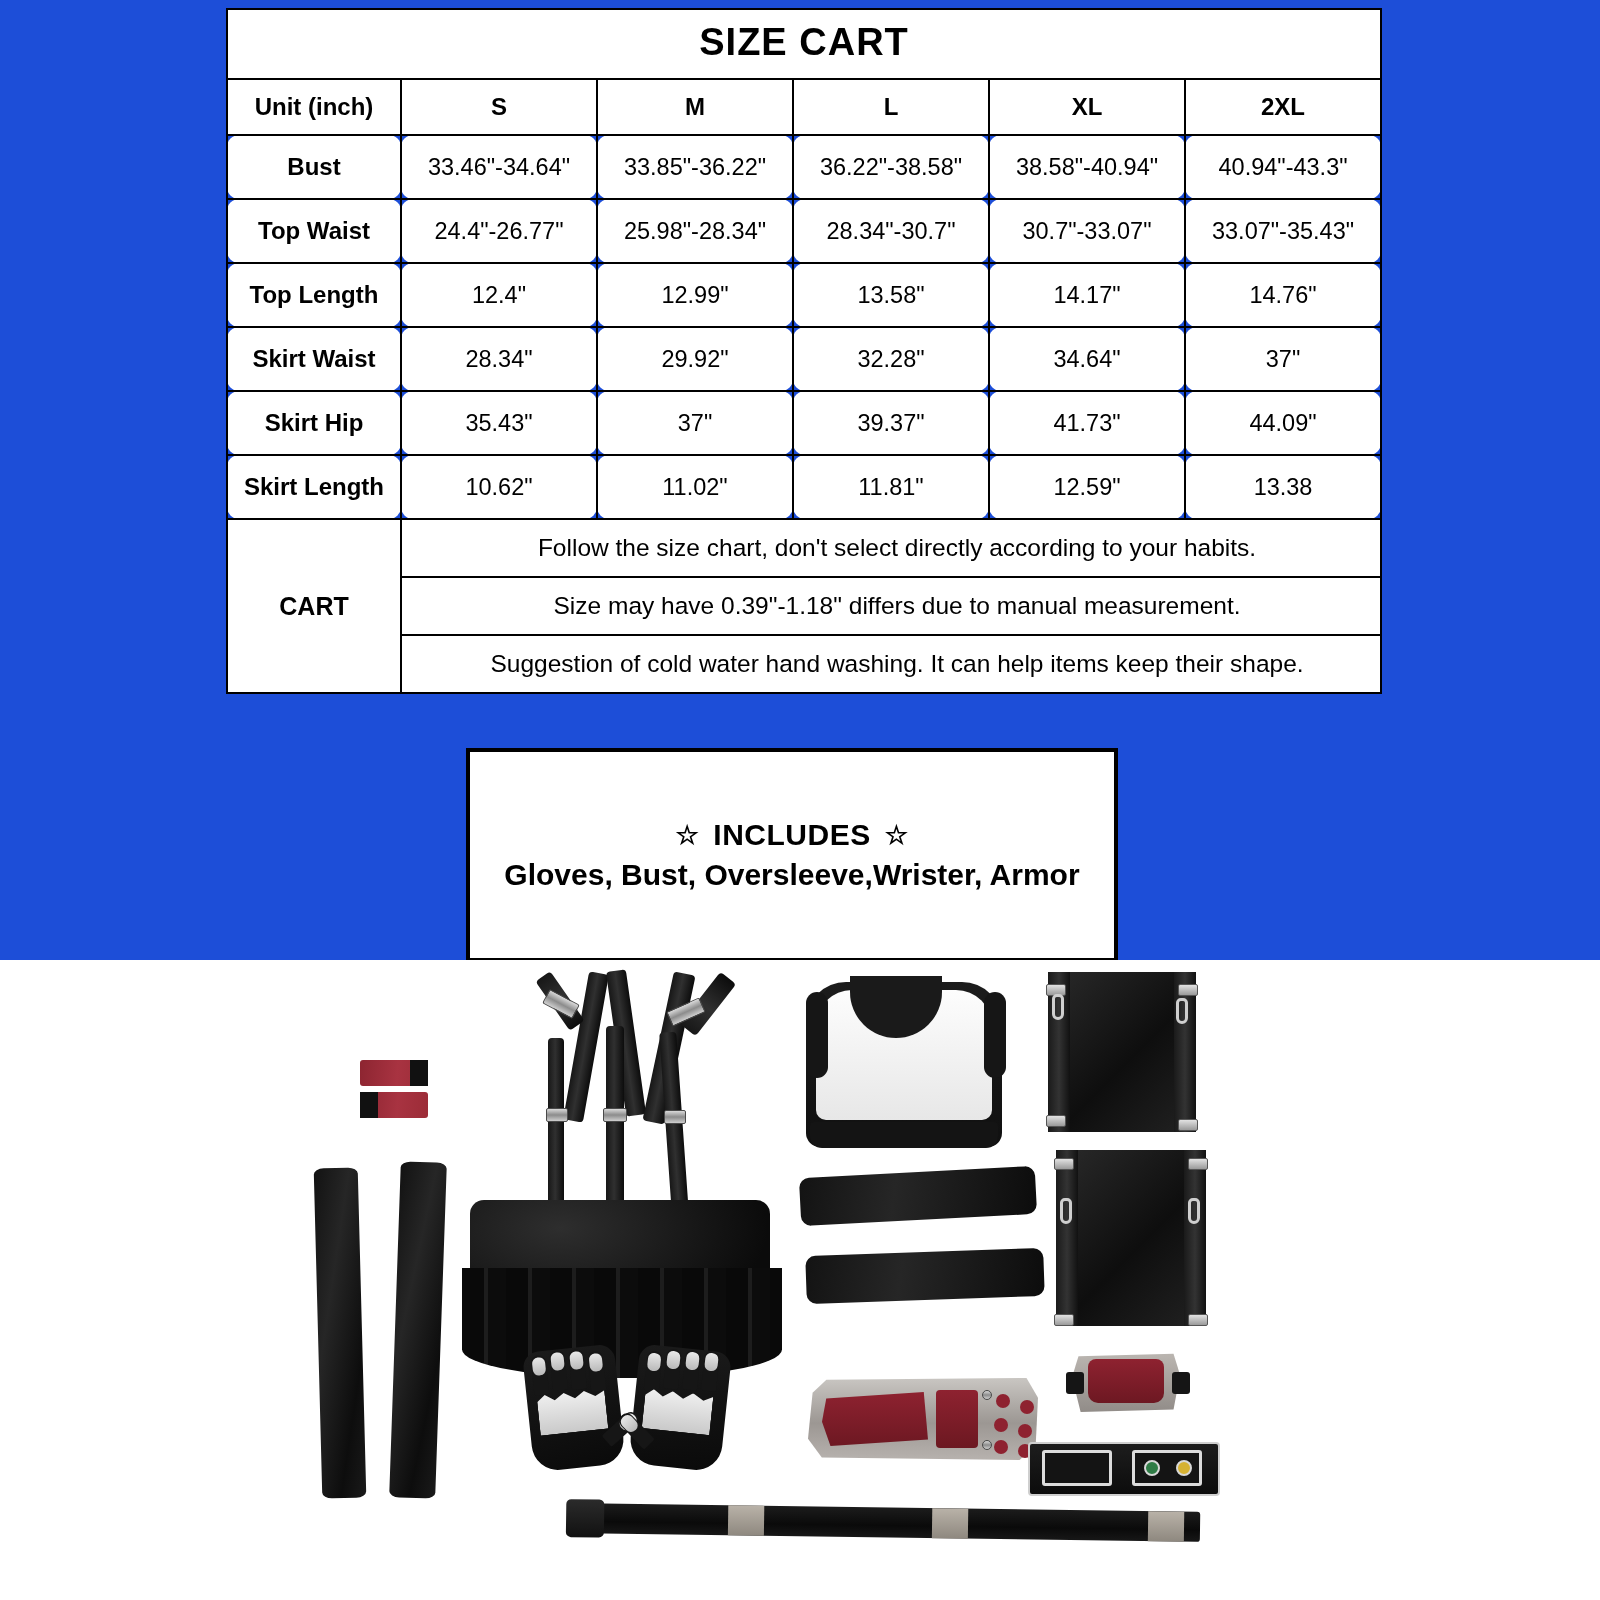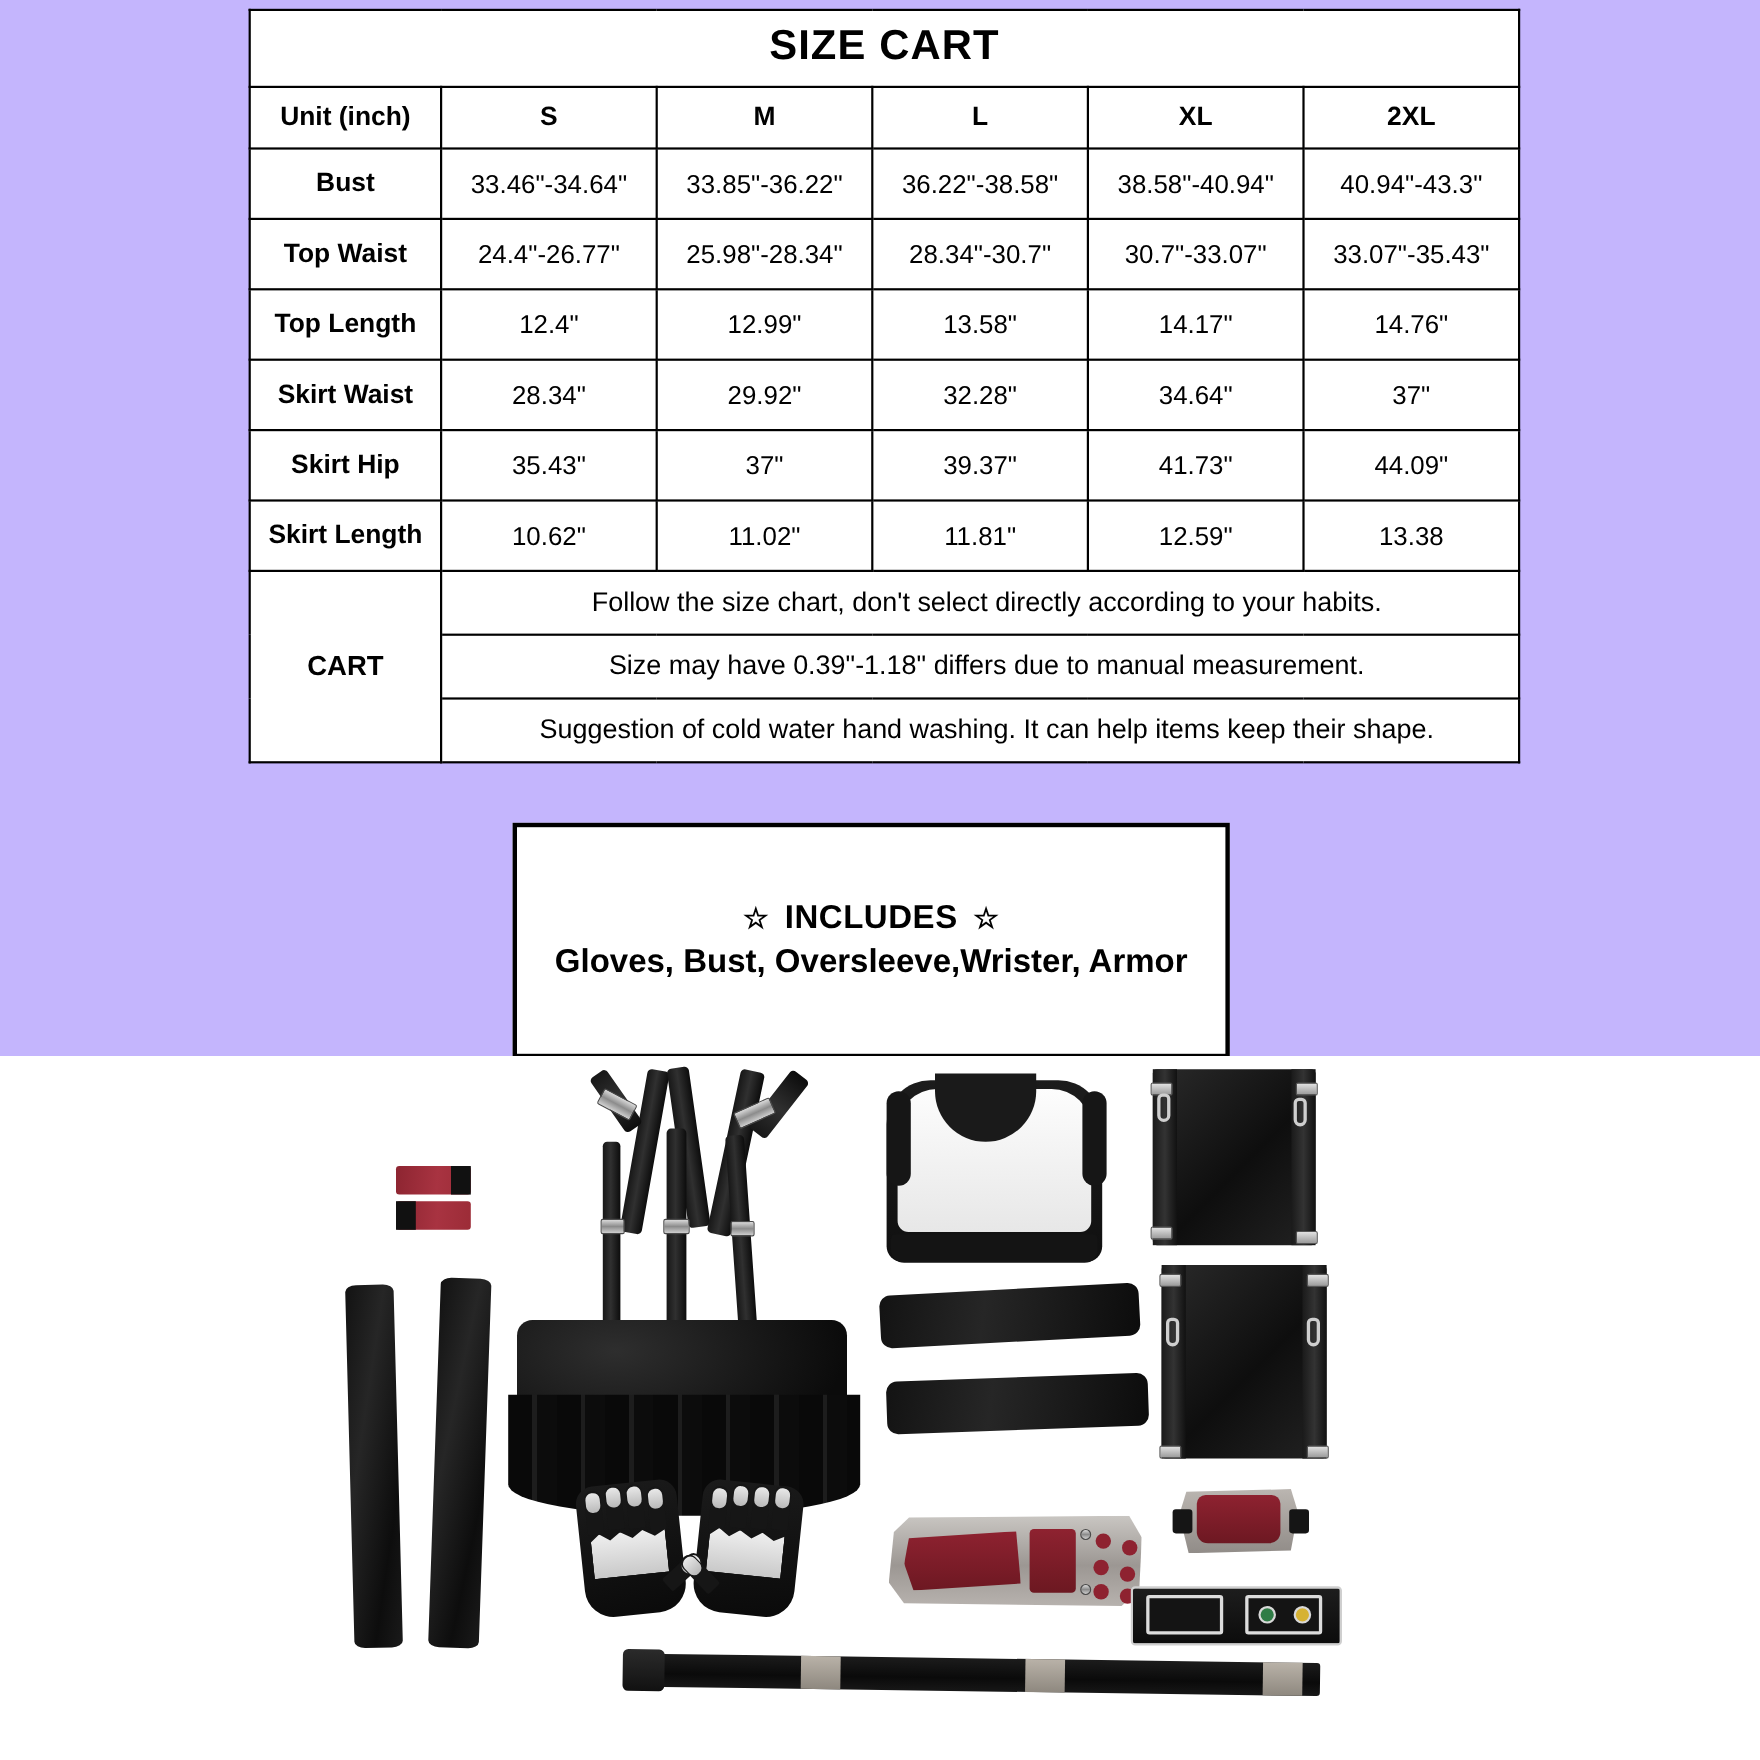--- a/index.html
+++ b/index.html
@@ -2,21 +2,21 @@
 <html><head>
 <meta charset="utf-8">
 <style>
   * { box-sizing: border-box; margin: 0; padding: 0; }
   html, body {
     width: 1600px; height: 1600px;
     background: #ffffff;
     font-family: "Liberation Sans", sans-serif;
     overflow: hidden;
   }
-  #page { position: relative; width: 1600px; height: 1600px; background:#c4b5fd; }
+  #page { position: relative; width: 1600px; height: 1600px; background:#1d4ed8; }
 
   
   .size-table-wrap {
     position: absolute;
     left: 226px; top: 8px;
     width: 1156px;
   }
   table.size-table {
     width: 100%;
     border-collapse: collapse;
@@ -40,20 +40,21 @@
     padding-bottom: 4px;
   }
   .head-row td {
     height: 56px;
     font-size: 24px;
     font-weight: bold;
   }
   .data-row td {
     height: 64px;
     font-size: 23.5px;
+    border-radius: 12px;
   }
   .data-row td.rowlabel {
     font-weight: bold;
     font-size: 24px;
   }
   .note-label {
     font-weight: bold;
     font-size: 25px;
   }
   .note-cell {

